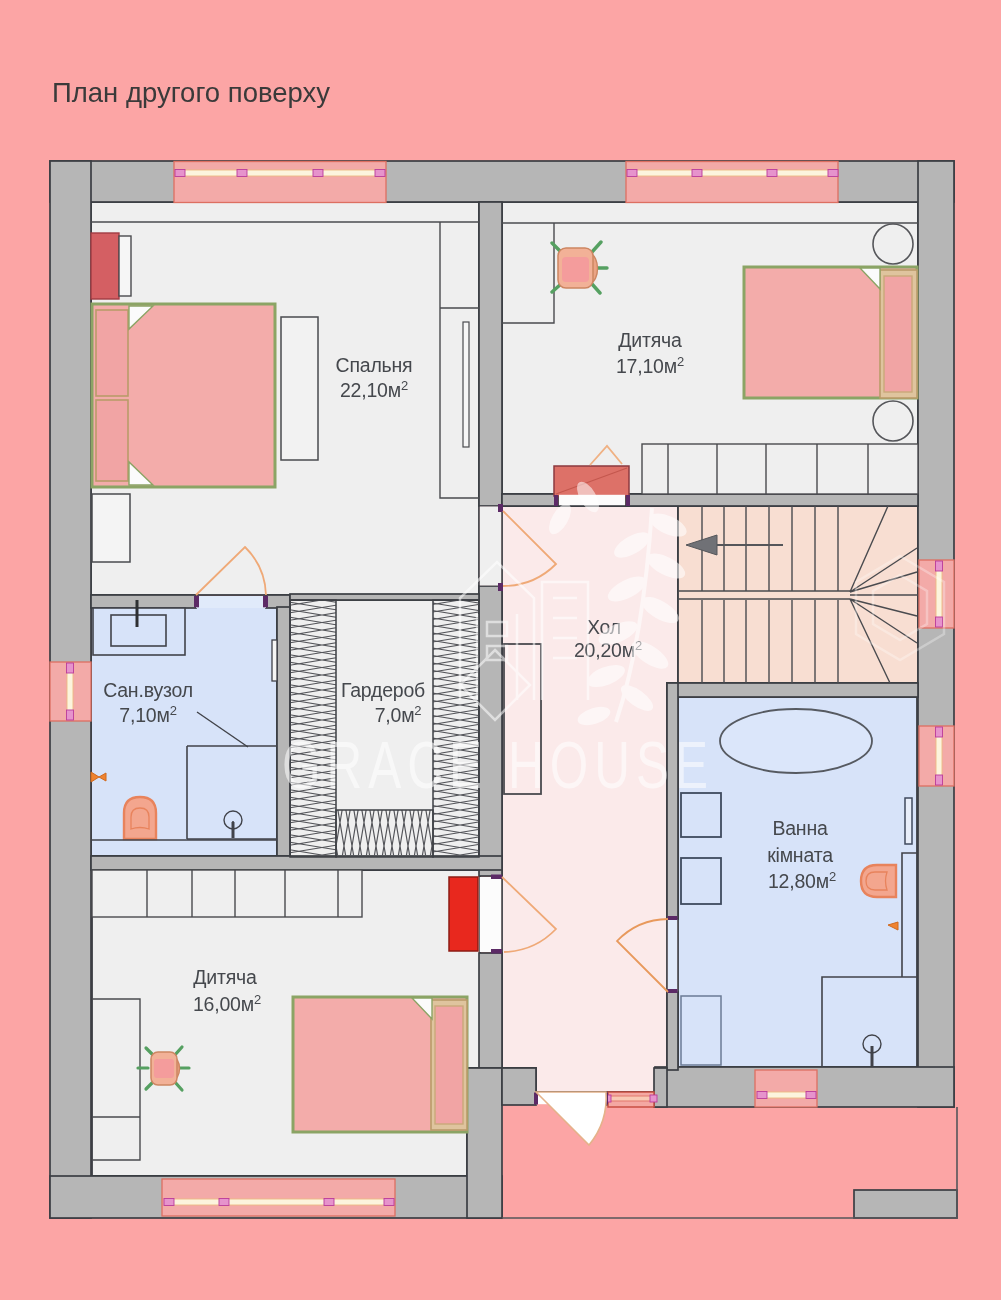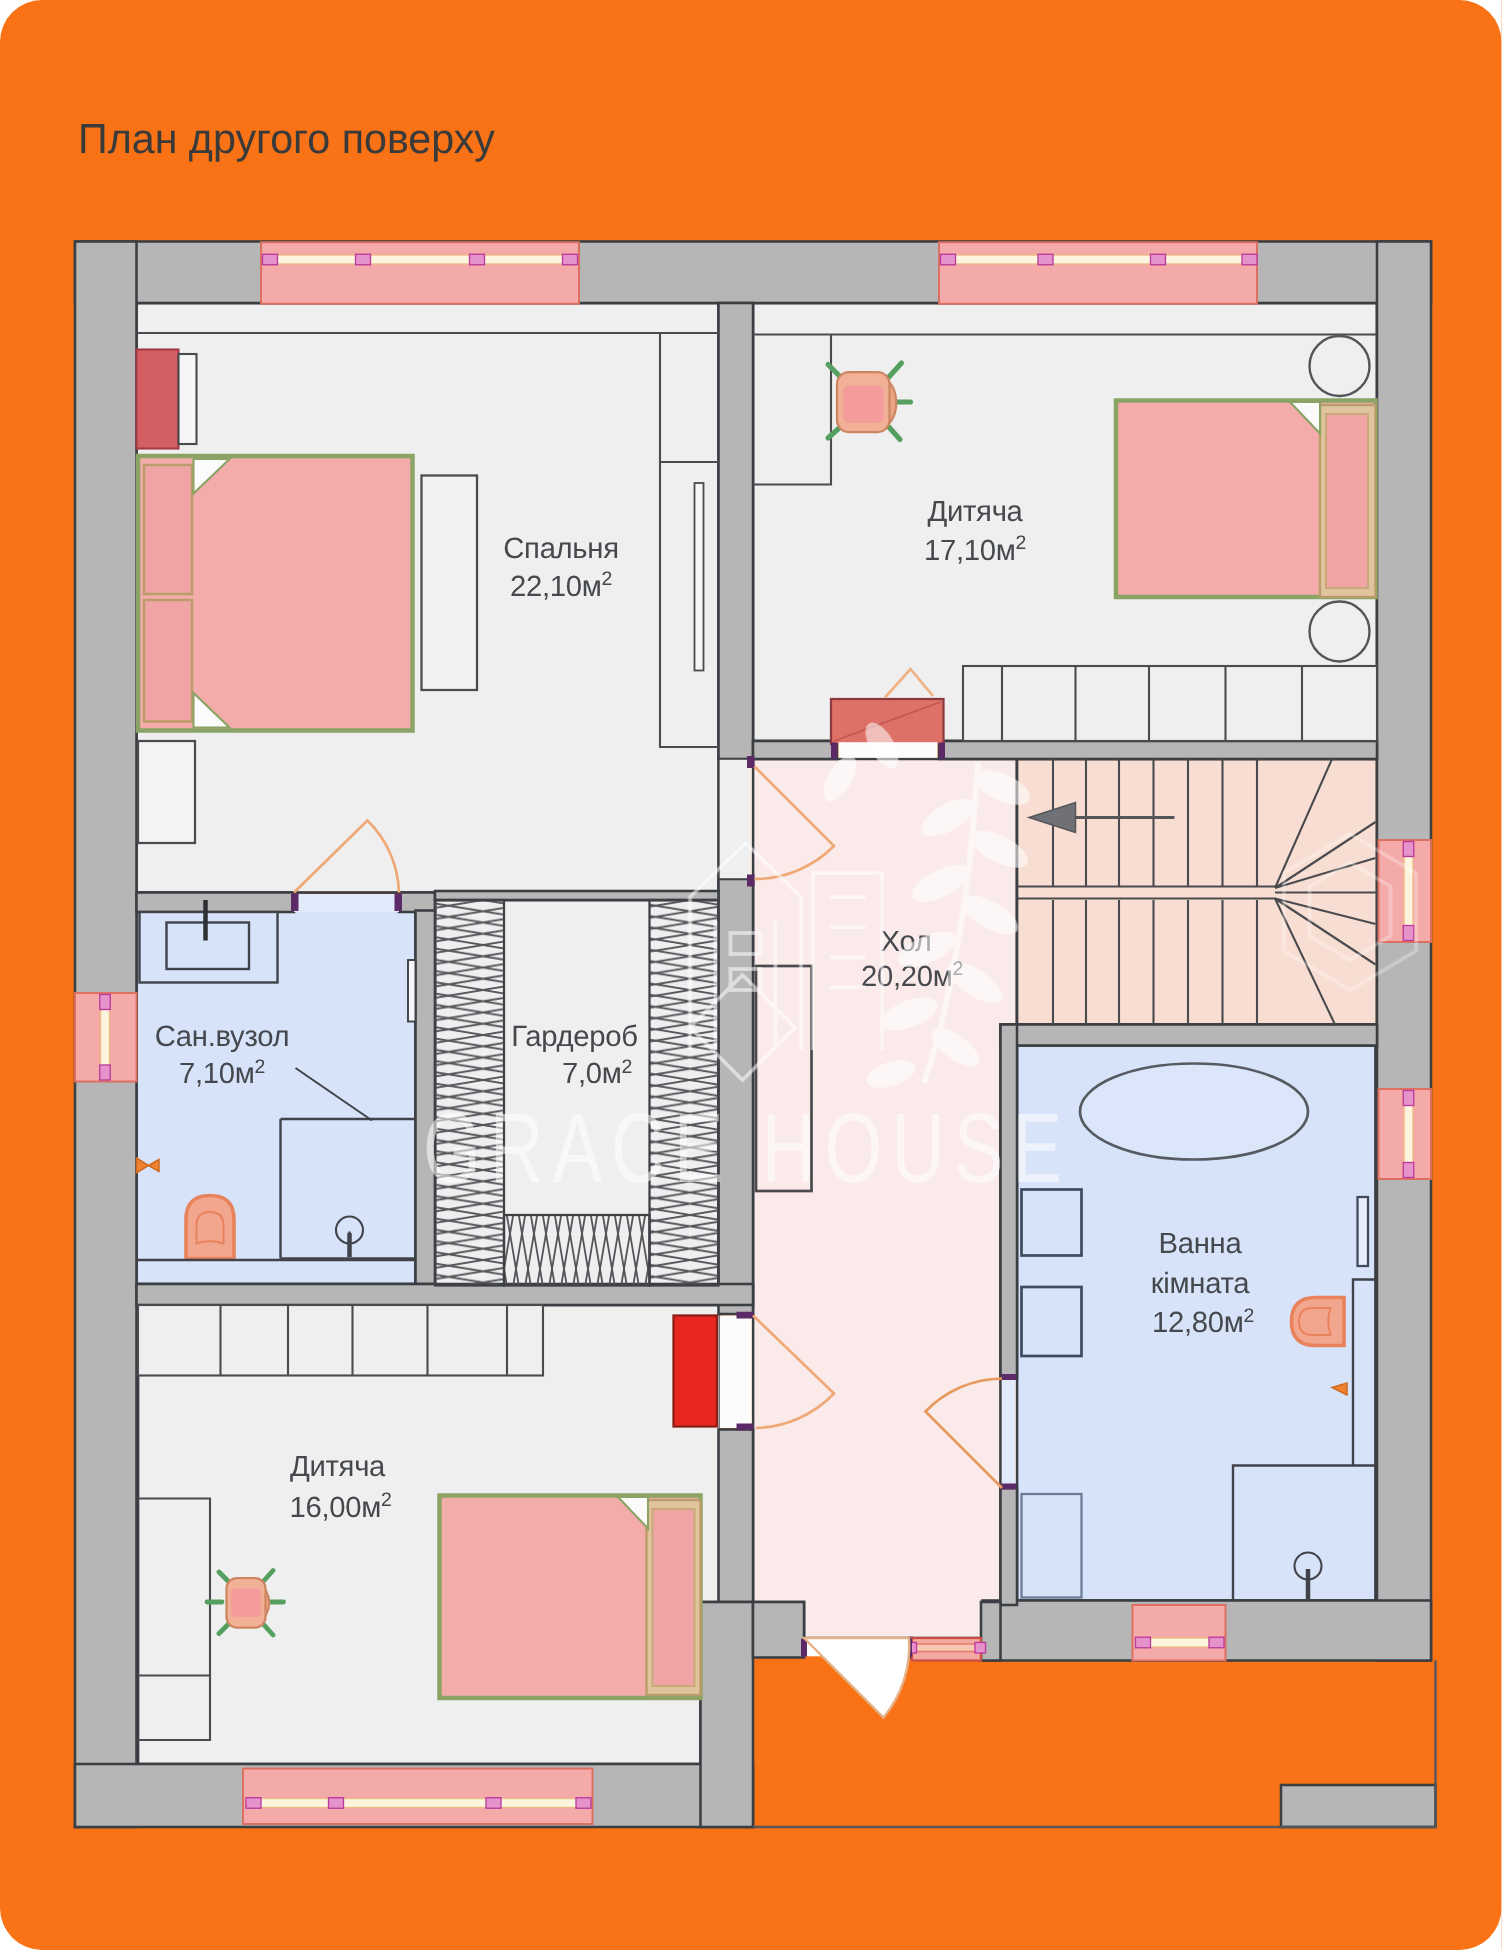--- a/index.html
+++ b/index.html
@@ -1,16 +1,16 @@
 <!DOCTYPE html>
 <html><head>
 <meta charset="utf-8">
 <style>
   html,body{margin:0;padding:0;background:#ffffff;}
-  #page{width:1001px;height:1300px;position:relative;background:#f97316;font-family:"Liberation Sans",sans-serif;border-radius:28px;}
+  #page{width:1001px;height:1300px;position:relative;background:#fca5a5;font-family:"Liberation Sans",sans-serif;}
   svg{position:absolute;left:0;top:0;}
   text{font-family:"Liberation Sans",sans-serif;}
 </style>
 </head>
 <body>
 <div id="page">
 <svg width="1001" height="1300" viewBox="0 0 1001 1300">
 <defs>
   <pattern id="hatchV" width="46" height="15" patternUnits="userSpaceOnUse">
     <path d="M0,0 L46,7.5 L0,15 M46,0 L0,7.5 L46,15" fill="none" stroke="#54555a" stroke-width="1.2"></path>

